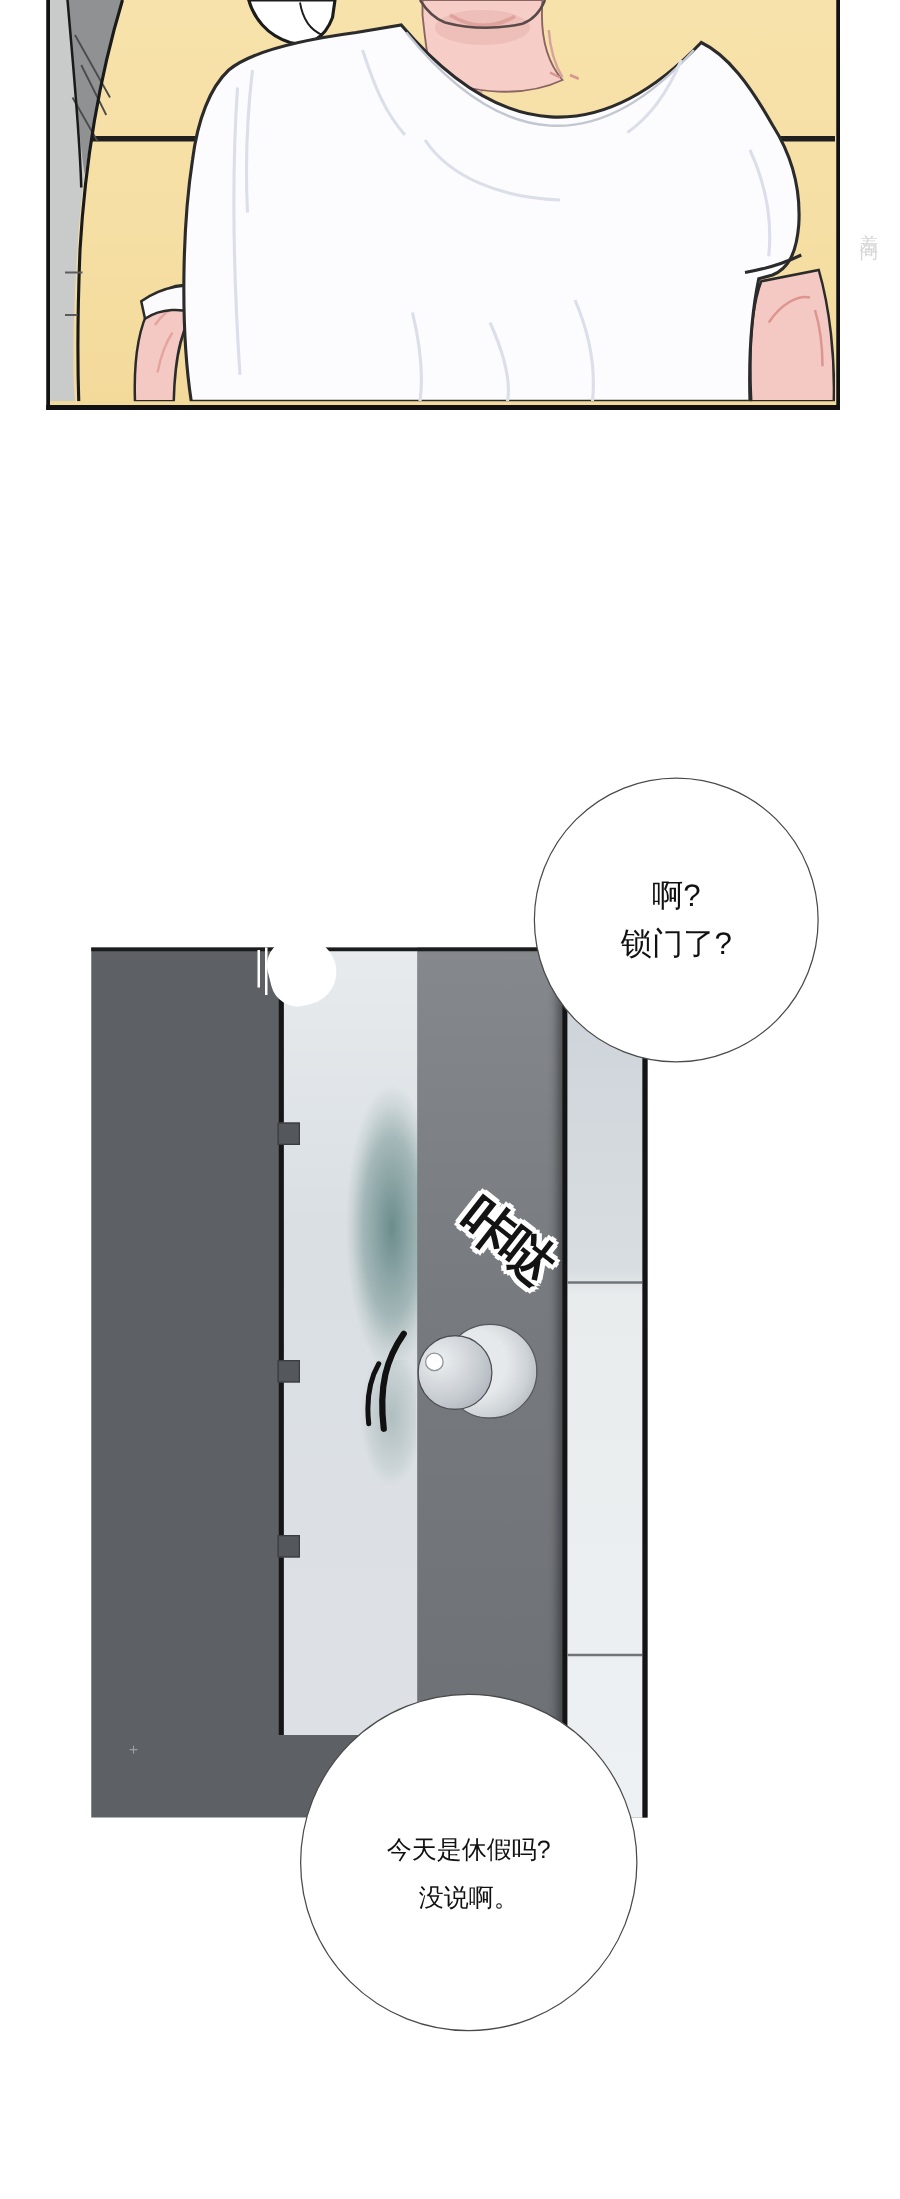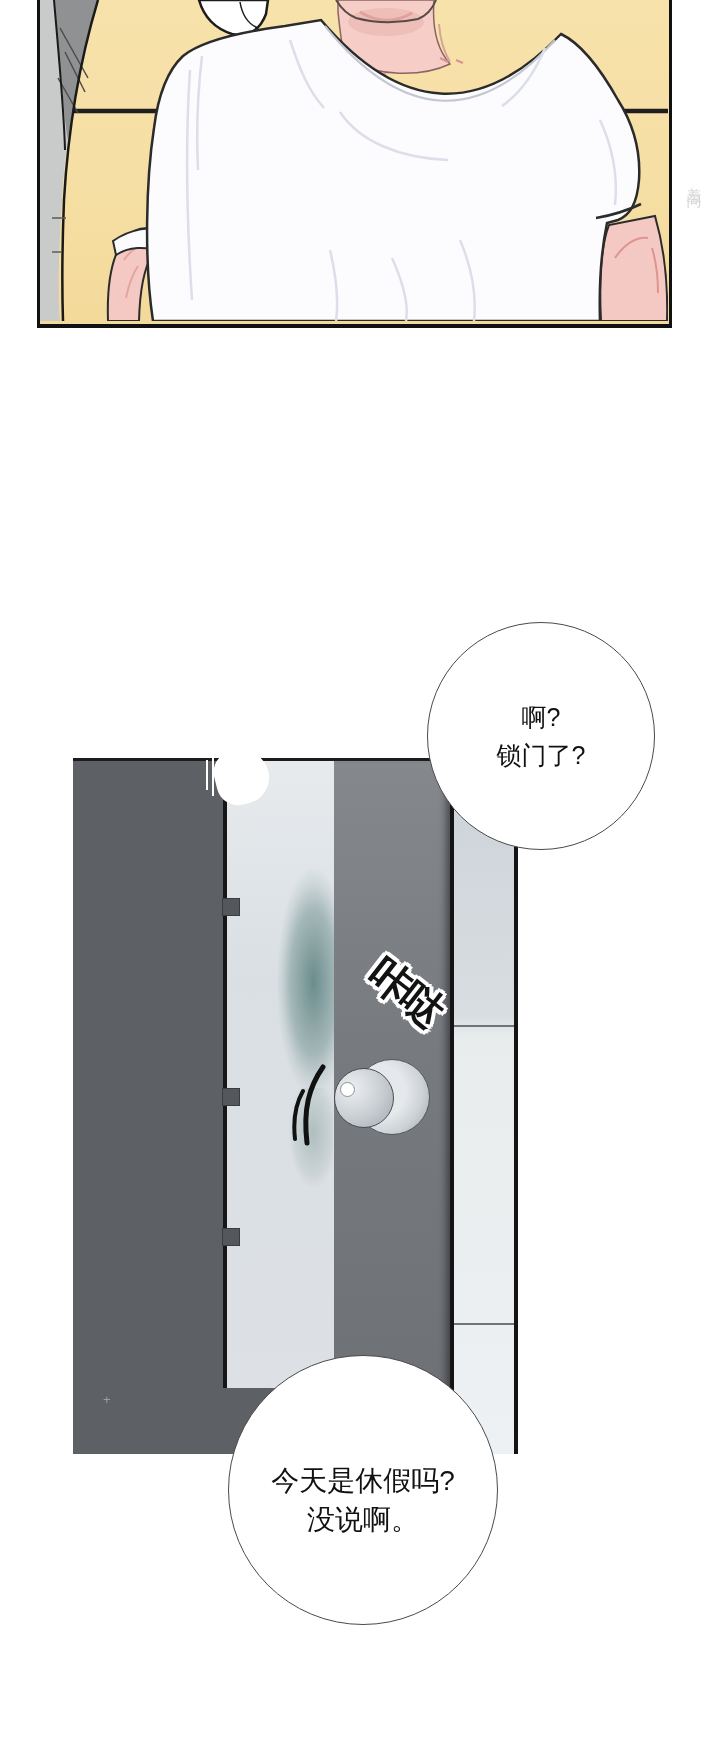--- a/index.html
+++ b/index.html
@@ -59,21 +59,21 @@
        text-shadow:-3px -3px 0 #fff,3px -3px 0 #fff,-3px 3px 0 #fff,3px 3px 0 #fff,
                    -4px 0 0 #fff,4px 0 0 #fff,0 -4px 0 #fff,0 4px 0 #fff;}
 
   #cross-mark{left:30px;top:634px;color:#9b9ea2;font-size:13px;}
 
   
   .bubble{border-radius:50%;background:#fff;border:1px solid #4a4a4a;box-sizing:border-box;
           display:flex;flex-direction:column;align-items:center;justify-content:center;
           color:#111;text-align:center;z-index:5;}
   #bubble1{left:427px;top:622px;width:228px;height:228px;font-size:25px;line-height:38px;}
-  #bubble2{left:228px;top:1355px;width:270px;height:270px;font-size:28px;line-height:39px;padding-top:20px;}
+  #bubble2{left:240px;top:1355px;width:270px;height:270px;font-size:20px;line-height:39px;padding-top:20px;}
 </style>
 </head>
 <body>
 
 <div id="stage">
 
   <div id="panel1" class="abs">
     <svg id="figure-svg" width="628" height="321" viewBox="0 0 628 321">
 
       <g>

